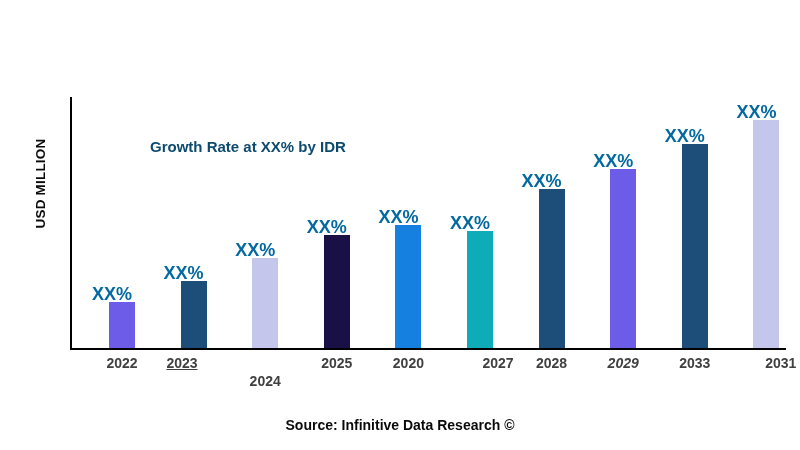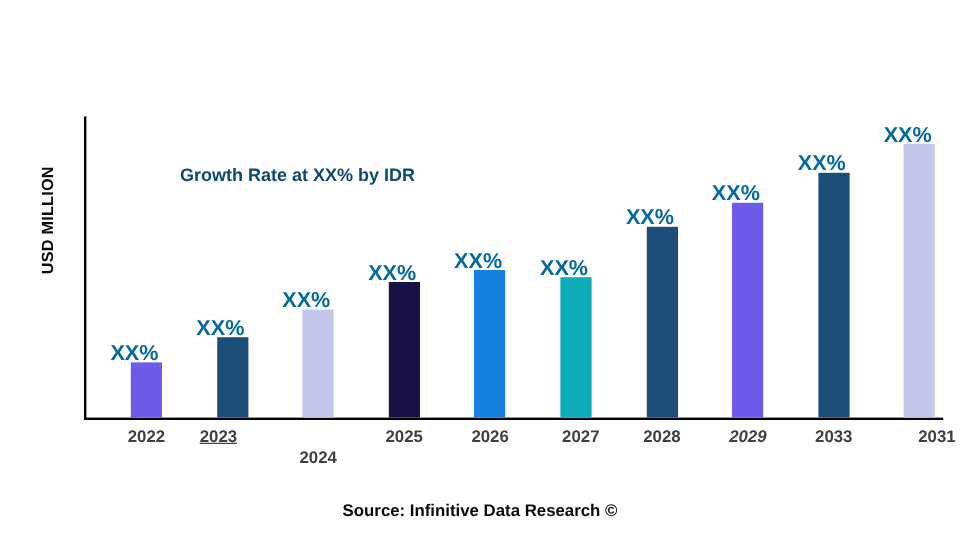--- a/index.html
+++ b/index.html
@@ -137,22 +137,22 @@
         <div class="bar" style="left: 611.8px; width: 26px; height: 204px; background: rgb(29, 78, 121);"></div>
         <div class="bar-value" style="left: 594.8px; width: 60px; top: 29px;">XX%</div>
         <div class="bar" style="left: 683.4px; width: 26px; height: 228px; background: rgb(197, 198, 236);"></div>
         <div class="bar-value" style="left: 666.4px; width: 60px; top: 5px;">XX%</div>
       </div>
     <div id="ticks-layer">
         <div class="tick-label" style="left: 22px; width: 60px;">2022</div>
         <div class="tick-label" style="left: 82px; width: 60px; text-decoration: underline;">2023</div>
         <div class="tick-label" style="left: 165.2px; width: 60px; margin-top: 18px;">2024</div>
         <div class="tick-label" style="left: 236.8px; width: 60px;">2025</div>
-        <div class="tick-label" style="left: 308.4px; width: 60px;">2026</div>
-        <div class="tick-label" style="left: 384px; width: 60px;">2027</div>
+        <div class="tick-label" style="left: 308.4px; width: 60px;">2020</div>
+        <div class="tick-label" style="left: 398px; width: 60px;">2027</div>
         <div class="tick-label" style="left: 451.6px; width: 60px;">2028</div>
         <div class="tick-label" style="left: 523.2px; width: 60px; font-style: italic;">2029</div>
         <div class="tick-label" style="left: 594.8px; width: 60px;">2033</div>
         <div class="tick-label" style="left: 666.4px; width: 60px; text-align: right;">2031</div>
       </div>
   </div>
 
   <div id="source-note">Source: Infinitive Data Research ©</div>
 
 </div>

